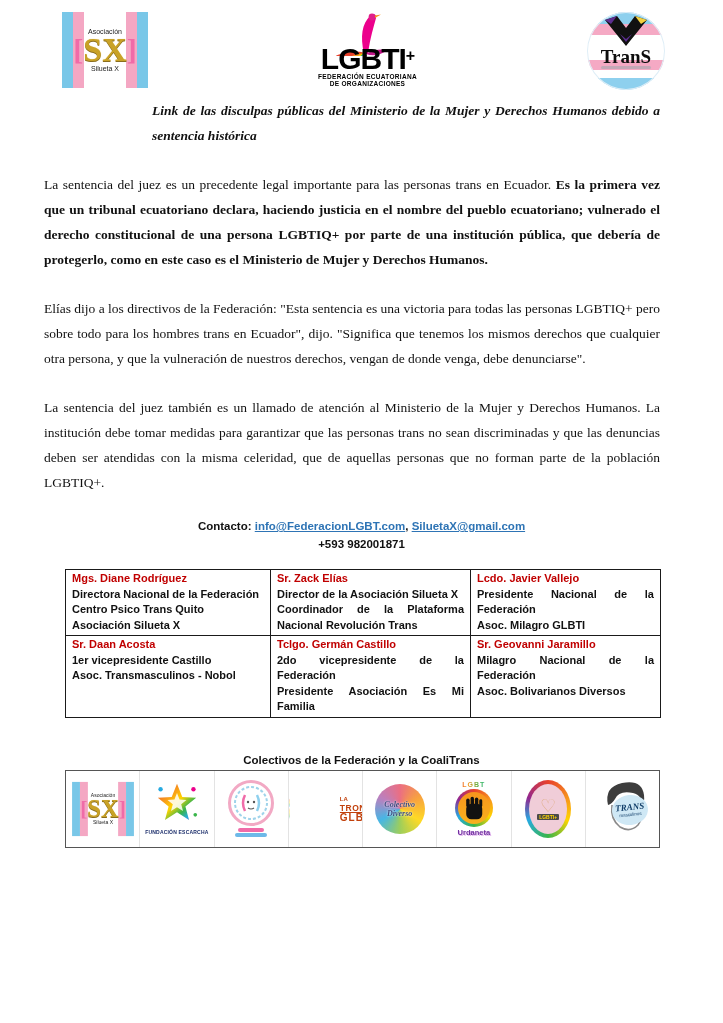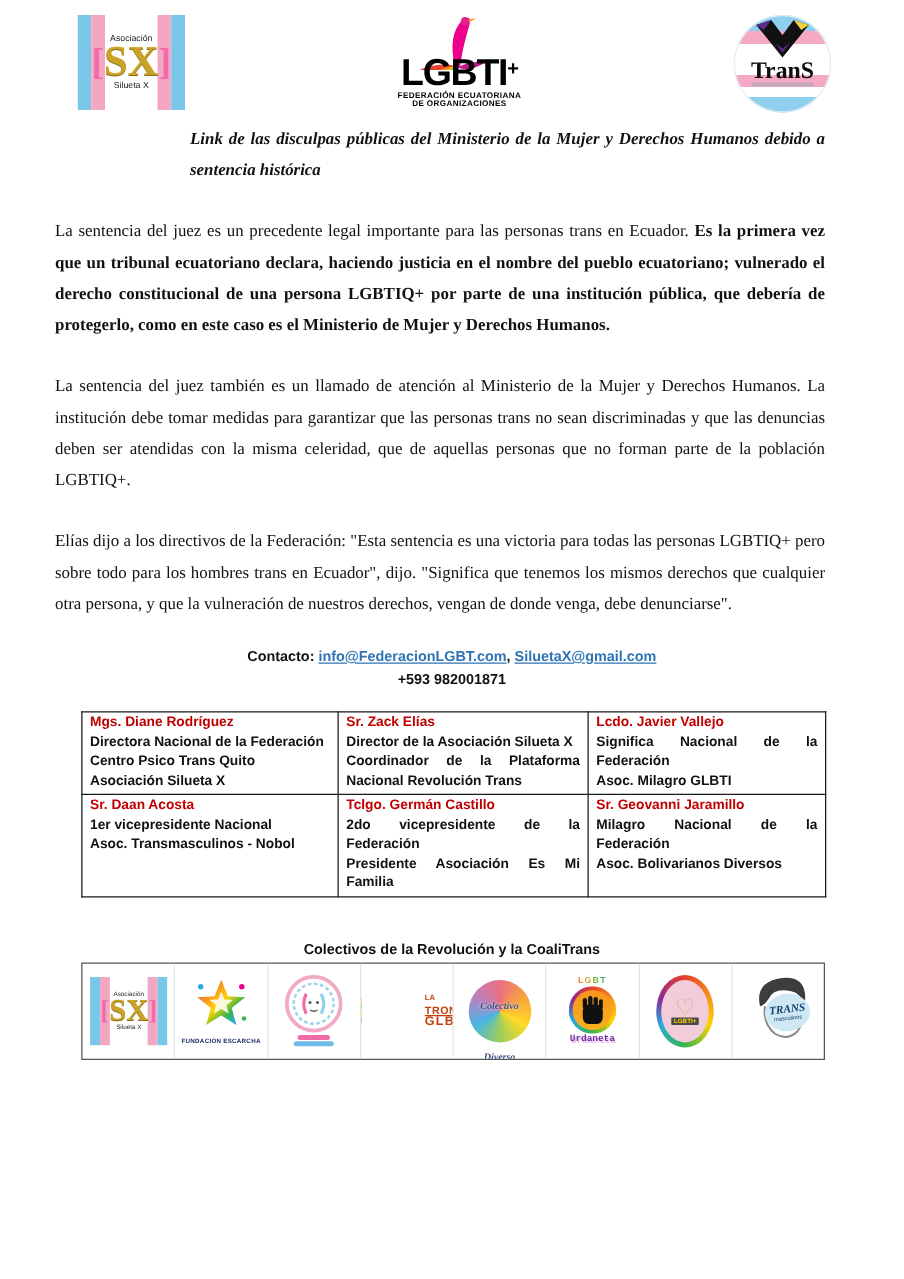--- a/index.html
+++ b/index.html
@@ -139,33 +139,33 @@
   .troncal-text .la { font-size:6px; display:block; }
   .troncal-text .name { font-size:8.5px; text-decoration: underline; display:block; letter-spacing:.5px;}
   .troncal-text .glbti { font-size:10px; display:block; letter-spacing:1px;}
 
   .rainbow-circle {
     width: 50px; height: 50px; border-radius: 50%;
     background: conic-gradient(#e8566d, #f7941d, #ffd400, #8dc63f, #27aae1, #b06ab3, #e8566d);
     display:flex; flex-direction:column; align-items:center; justify-content:center;
     opacity: .85;
   }
-  .script-line { font-family: "Liberation Serif", serif; font-style: italic; font-weight: bold; color: #1c2e6b; font-size: 8px; line-height: 9px; text-shadow: 0 0 2px #fff; margin-top: 32px; }
+  .script-line { font-family: "Liberation Serif", serif; font-style: italic; font-weight: bold; color: #1c2e6b; font-size: 8px; line-height: 9px; text-shadow: 0 0 2px #fff; }
 
   .urdaneta { text-align:center; }
   .urdaneta .lgbt-word { font-family:"Liberation Sans",sans-serif; font-weight:900; font-size:7px; letter-spacing:1px;
      background: linear-gradient(90deg,#e8412c,#f7941d,#39b54a,#27aae1); -webkit-background-clip:text; background-clip:text; color:transparent; }
   .fist-circle {
     width: 38px; height: 38px; border-radius:50%;
     border: 3px solid transparent;
     background: linear-gradient(#f7941d,#f7b11d) padding-box,
                 conic-gradient(#e8412c,#f7941d,#ffd400,#39b54a,#27aae1,#92278f,#e8412c) border-box;
     display:flex; align-items:center; justify-content:center; margin: 1px auto;
   }
-  .urdaneta .urdaneta-name { font-family:Liberation Mono, monospace; font-weight:bold; font-size:7.5px; color:#7030a0; text-shadow: 1px 1px 0 #e3b5ef; }
+  .urdaneta .urdaneta-name { font-family:Liberation Sans, sans-serif; font-weight:bold; font-size:7.5px; color:#7030a0; text-shadow: 1px 1px 0 #e3b5ef; }
 
   .hands-oval {
     width: 46px; height: 58px; border-radius: 50%;
     background: conic-gradient(#e8412c,#f7941d,#ffd400,#39b54a,#27aae1,#92278f,#e8412c);
     display:flex; align-items:center; justify-content:center;
   }
   .hands-oval-inner {
     width: 38px; height: 50px; border-radius: 50%; background: #f0cdd8;
     display:flex; flex-direction:column; align-items:center; justify-content:center;
   }
@@ -232,22 +232,22 @@
       <span class="trans-word">TranS</span>
       <i class="trans-handle"></i>
     </div>
   </div>
 
   <div class="doc-heading">
     <p>Link de las disculpas públicas del Ministerio de la Mujer y Derechos Humanos debido a sentencia histórica</p>
   </div>
 
   <p class="body-para"><span>La sentencia del juez es un precedente legal importante para las personas trans en Ecuador. </span><span class="bold">Es la primera vez que un tribunal ecuatoriano declara, haciendo justicia en el nombre del pueblo ecuatoriano; vulnerado el derecho constitucional de una persona LGBTIQ+ por parte de una institución pública, que debería de protegerlo, como en este caso es el Ministerio de Mujer y Derechos Humanos.</span></p>
+  <p class="body-para">Elías dijo a los directivos de la Federación: "Esta sentencia es una victoria para todas las personas LGBTIQ+ pero sobre todo para los hombres trans en Ecuador", dijo. "Significa que tenemos los mismos derechos que cualquier otra persona, y que la vulneración de nuestros derechos, vengan de donde venga, debe denunciarse".</p>
   <p class="body-para">La sentencia del juez también es un llamado de atención al Ministerio de la Mujer y Derechos Humanos. La institución debe tomar medidas para garantizar que las personas trans no sean discriminadas y que las denuncias deben ser atendidas con la misma celeridad, que de aquellas personas que no forman parte de la población LGBTIQ+.</p>
-  <p class="body-para">Elías dijo a los directivos de la Federación: "Esta sentencia es una victoria para todas las personas LGBTIQ+ pero sobre todo para los hombres trans en Ecuador", dijo. "Significa que tenemos los mismos derechos que cualquier otra persona, y que la vulneración de nuestros derechos, vengan de donde venga, debe denunciarse".</p>
 
 
   <div class="contact">
     <div><span>Contacto: </span><a href="#">info@FederacionLGBT.com</a><span>, </span><a href="#">SiluetaX@gmail.com</a></div>
     <div>+593 982001871</div>
   </div>
 
   <table class="directory">
     <colgroup>
         <col class="c1">
@@ -262,45 +262,45 @@
         <div>Centro Psico Trans Quito</div>
         <div>Asociación Silueta X</div>
       </td>
       <td>
         <div class="person-name">Sr. Zack Elías</div>
         <div>Director de la Asociación Silueta X</div>
         <div>Coordinador de la Plataforma Nacional Revolución Trans</div>
       </td>
       <td>
         <div class="person-name">Lcdo. Javier Vallejo</div>
-        <div>Significa Nacional de la Federación</div>
+        <div>Presidente Nacional de la Federación</div>
         <div>Asoc. Milagro GLBTI</div>
       </td>
     </tr>
     <tr>
       <td>
         <div class="person-name">Sr. Daan Acosta</div>
-        <div>1er vicepresidente Nacional</div>
+        <div>1er vicepresidente Castillo</div>
         <div>Asoc. Transmasculinos - Nobol</div>
       </td>
       <td>
         <div class="person-name">Tclgo. Germán Castillo</div>
         <div>2do vicepresidente de la Federación</div>
         <div>Presidente Asociación Es Mi Familia</div>
       </td>
       <td>
         <div class="person-name">Sr. Geovanni Jaramillo</div>
         <div>Milagro Nacional de la Federación</div>
         <div>Asoc. Bolivarianos Diversos</div>
       </td>
     </tr>
   </tbody>
     </table>
 
-  <div class="collectives-title">Colectivos de la Revolución y la CoaliTrans</div>
+  <div class="collectives-title">Colectivos de la Federación y la CoaliTrans</div>
 
   <div class="collectives-box">
 
     <div class="collective-cell">
       <div class="sx-logo sx-small">
         <i class="stripe s1"></i>
         <i class="stripe s2"></i>
         <i class="stripe s3"></i>
         <i class="stripe s4"></i>
         <span class="sx-top">Asociación</span>

